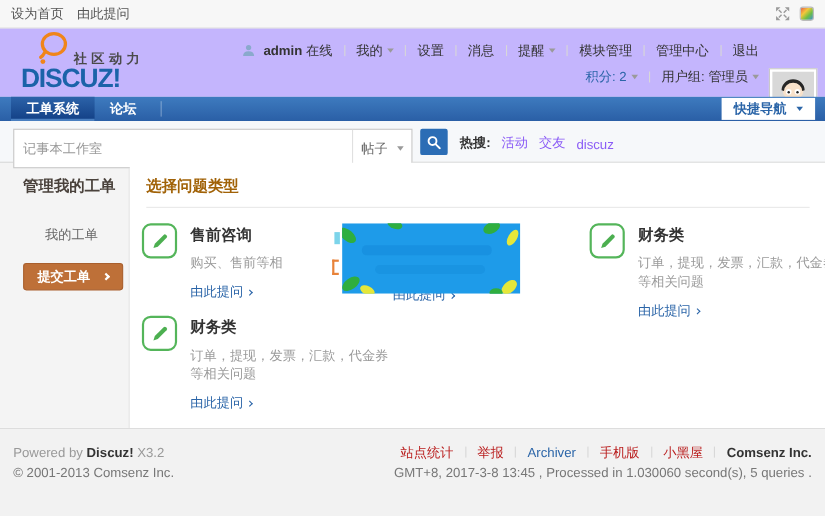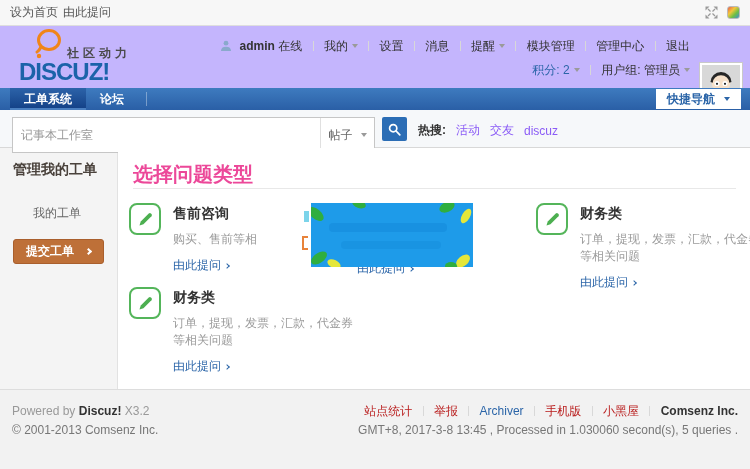--- a/index.html
+++ b/index.html
@@ -2,21 +2,21 @@
 <html><head>
 <meta charset="utf-8">
 <style>
   * { margin:0; padding:0; box-sizing:border-box; }
   body { background:#e9e9e9; font-family:"Liberation Sans","DejaVu Sans",sans-serif; }
   #root { position:relative; width:750px; height:469px; background:#f2f2f2; font-size:12px; color:#333; overflow:hidden; }
   a { text-decoration:none; cursor:pointer; }
 
   
   .topbar { height:26px; background:#f7f7f7; border-bottom:1px solid #dedede; display:flex; align-items:center; justify-content:space-between; padding:0 10px; }
-  .topbar-links { display:flex; gap:5px; }
+  .topbar-links { display:flex; gap:12px; }
   .topbar-links a { color:#555; }
   .topbar-icons { display:flex; gap:9px; align-items:center; }
   .palette-icon { width:13px; height:13px; border-radius:3px; border:1px solid #bbb;
     background:linear-gradient(135deg,#e85c4a 0%,#f3c73b 35%,#6fbf44 65%,#3d8fd6 100%); display:inline-block; }
 
   
   .header { height:62px; background:#c4b5fd; position:relative;text-decoration:underline; }
   .logo { position:absolute; left:10px; top:0; width:190px; height:62px; }
   .bubble { position:absolute; left:22px; top:2px; }
   .tagline { position:absolute; left:57px; top:19px; font-weight:bold; color:#4a4a4a; letter-spacing:4px; }
@@ -41,28 +41,28 @@
   .search-box { position:absolute; left:12px; top:7px; width:363px; height:36px; background:#fff; border:1px solid #c6c6c6; display:flex; align-items:stretch; }
   .search-box input { flex:1; border:none; outline:none; font-size:12px; color:#999; padding:0 8px; font-family:inherit; background:transparent; }
   .search-type { width:54px; border-left:1px solid #e0e0e0; display:flex; align-items:center; justify-content:center; gap:4px; color:#666; cursor:pointer; }
   .search-btn { position:absolute; left:382px; top:7px; width:25px; height:24px; background:#2b6db5; border:none; border-radius:2px; display:flex; align-items:center; justify-content:center; cursor:pointer; }
   .hot { position:absolute; left:418px; top:12px; display:flex; gap:10px; align-items:center; }
   .hot-label { font-weight:bold; color:#333; }
   .hot a { color:#8b5cf6; }
 
   
   .content { display:flex; height:242px; background:#fff; border-bottom:1px solid #ddd; }
-  .sidebar { width:118px; background:#f4f4f4; border-right:1px solid #e2e2e2; padding-top:13px; }
+  .sidebar { width:118px; background:#f4f4f4; border-right:1px solid #e2e2e2; padding-top:13px;padding-left:8px; }
   .sidebar-title { font-size:14px; font-weight:bold; color:#4a423c; margin-left:13px; }
   .sidebar-item { margin:26px 0 0 33px; color:#666; display:block; }
   .submit-btn { margin:17px 0 0 13px; width:91px; height:25px; background:#be7038; border:1px solid #a95f2d; border-radius:3px; color:#fff; font-weight:bold; font-size:12px; display:flex; align-items:center; justify-content:center; gap:12px; cursor:pointer; font-family:inherit; }
   .chev { display:inline-block; width:5px; height:5px; border-top:2px solid #fff; border-right:2px solid #fff; transform:rotate(45deg); }
 
   .main { flex:1; position:relative; background:#fff; }
-  .main-title { position:absolute; left:15px; top:13px; font-size:20px; font-weight:bold; color:#ec4899; }
+  .main-title { position:absolute; left:15px; top:13px; font-size:14px; font-weight:bold; color:#a16207; }
   .main-divider { position:absolute; left:15px; right:14px; top:40px; border-bottom:1px solid #e8e8e8; }
 
   .card { position:absolute; display:flex; }
   .icon-box { width:32px; height:32px; border:2px solid #54b55a; border-radius:8px; background:#fff; display:flex; align-items:center; justify-content:center; margin-right:12px; flex:none; }
   .card-title { font-size:14px; font-weight:bold; color:#333; margin:2px 0 8px; }
   .card-desc { color:#9a9a9a; line-height:17px; width:190px; }
   .card-link { margin-top:9px; color:#2b65a8; display:flex; align-items:center; gap:4px; }
   .chev-blue { display:inline-block; width:4px; height:4px; border-top:1.5px solid #2b65a8; border-right:1.5px solid #2b65a8; transform:rotate(45deg); }
   .card-1 { left:11px; top:55px; }
   .card-2 { left:418px; top:55px; }

